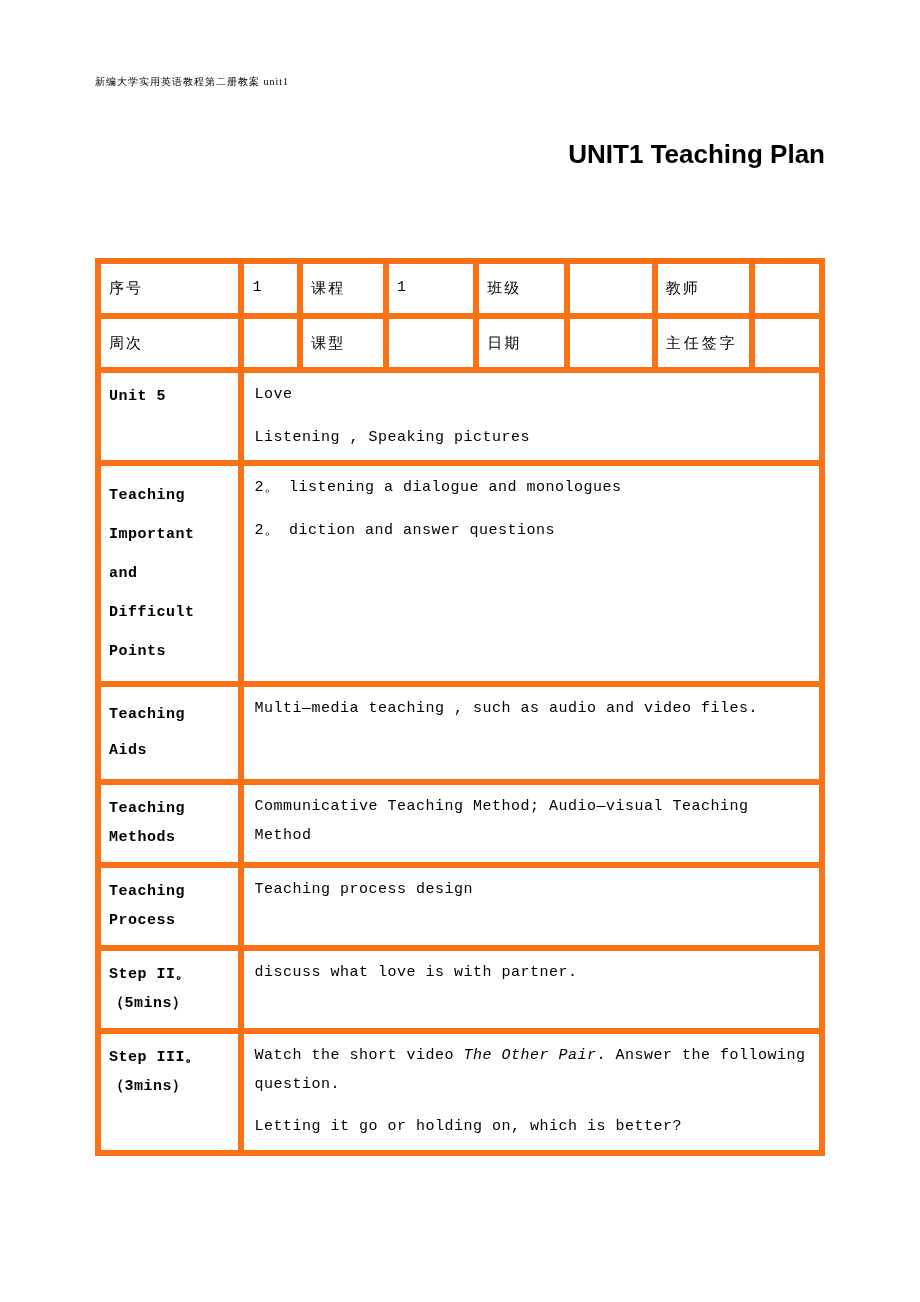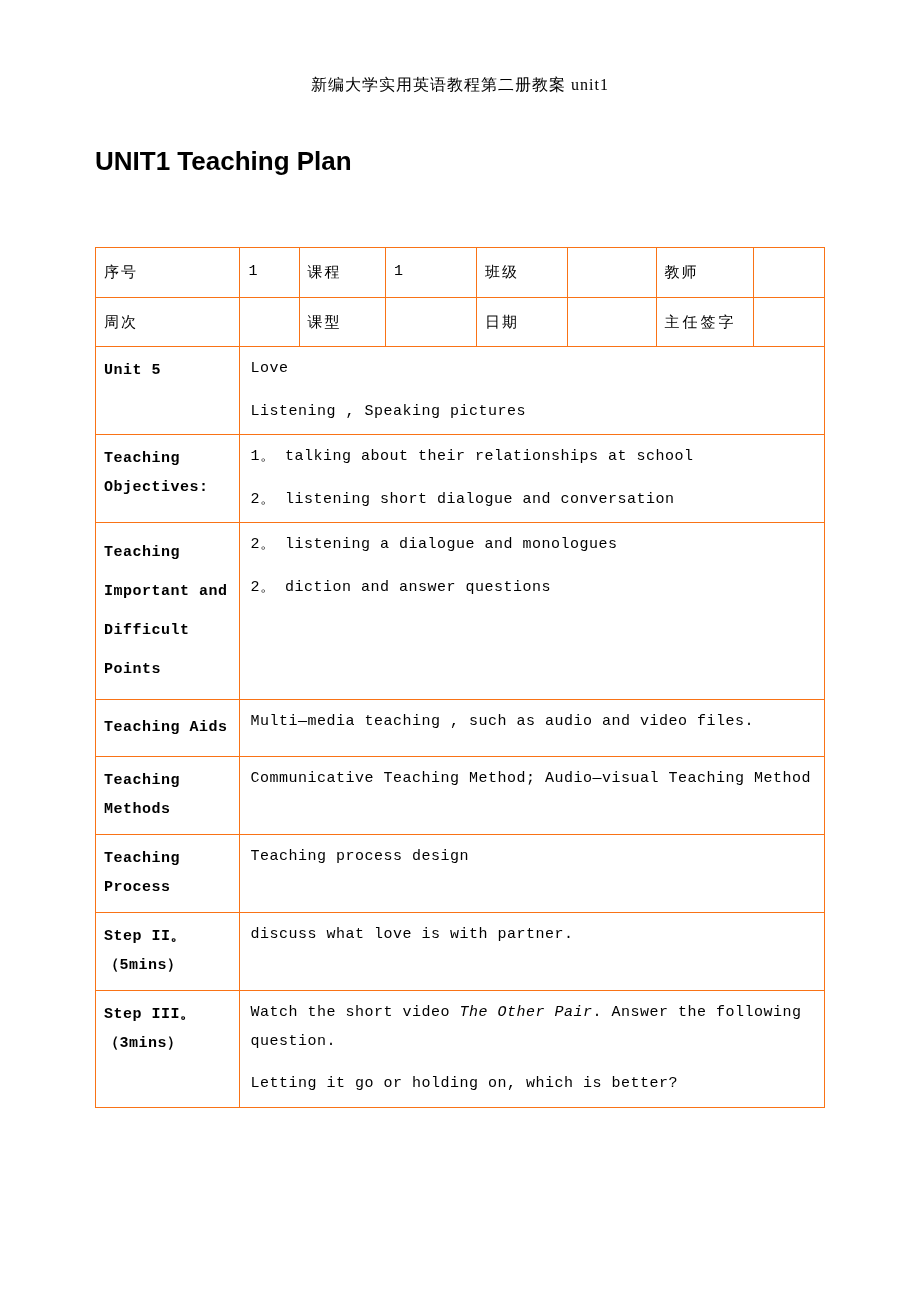--- a/index.html
+++ b/index.html
@@ -8,40 +8,40 @@
       box-sizing: border-box;
     }
     body {
       background: #ffffff;
       font-family: "SimSun", "宋体", serif;
       width: 920px;
       margin: 0 auto;
       padding: 75px 95px 50px 95px;
     }
     .header-right {
-      text-align: center;
-      font-size: 16px;
+      text-align: left;
+      font-size: 10px;
       font-family: "KaiTi", "楷体", serif;
       margin-bottom: 50px;
       letter-spacing: 1px;
     }
     h1 {
-      text-align: left;
+      text-align: right;
       font-family: Arial, "Helvetica Neue", sans-serif;
       font-size: 26px;
       font-weight: bold;
-      margin-bottom: 70px;
+      margin-bottom: 88px;
     }
     table {
       border-collapse: collapse;
       width: 100%;
       table-layout: fixed;
     }
     td {
-      border: 1px solid #f97316;
+      border: 6px solid #f97316;
       padding: 10px 8px;
       vertical-align: top;
       font-size: 15px;
       line-height: 1.9;
     }
     .col-label {
       width: 127px;
     }
     .col-a { width: 52px; }
     .col-b { width: 76px; }
@@ -122,27 +122,20 @@
   </tr>
 
   <tr>
     <td class="mono bold">Unit 5</td>
     <td colspan="7" class="mono content-cell">
       <div class="para">Love</div>
       <div>Listening , Speaking pictures</div>
     </td>
   </tr>
 
-  <tr>
-    <td class="mono bold">Teaching Objectives:</td>
-    <td colspan="7" class="mono content-cell">
-      <div class="para">1。  talking about their relationships at school</div>
-      <div>2。  listening short dialogue and conversation</div>
-    </td>
-  </tr>
 
   <tr>
     <td class="mono bold" style="line-height:2.6">Teaching Important and Difficult Points</td>
     <td colspan="7" class="mono content-cell">
       <div class="para">2。  listening a dialogue and monologues</div>
       <div>2。  diction and answer questions</div>
     </td>
   </tr>
 
   <tr>

